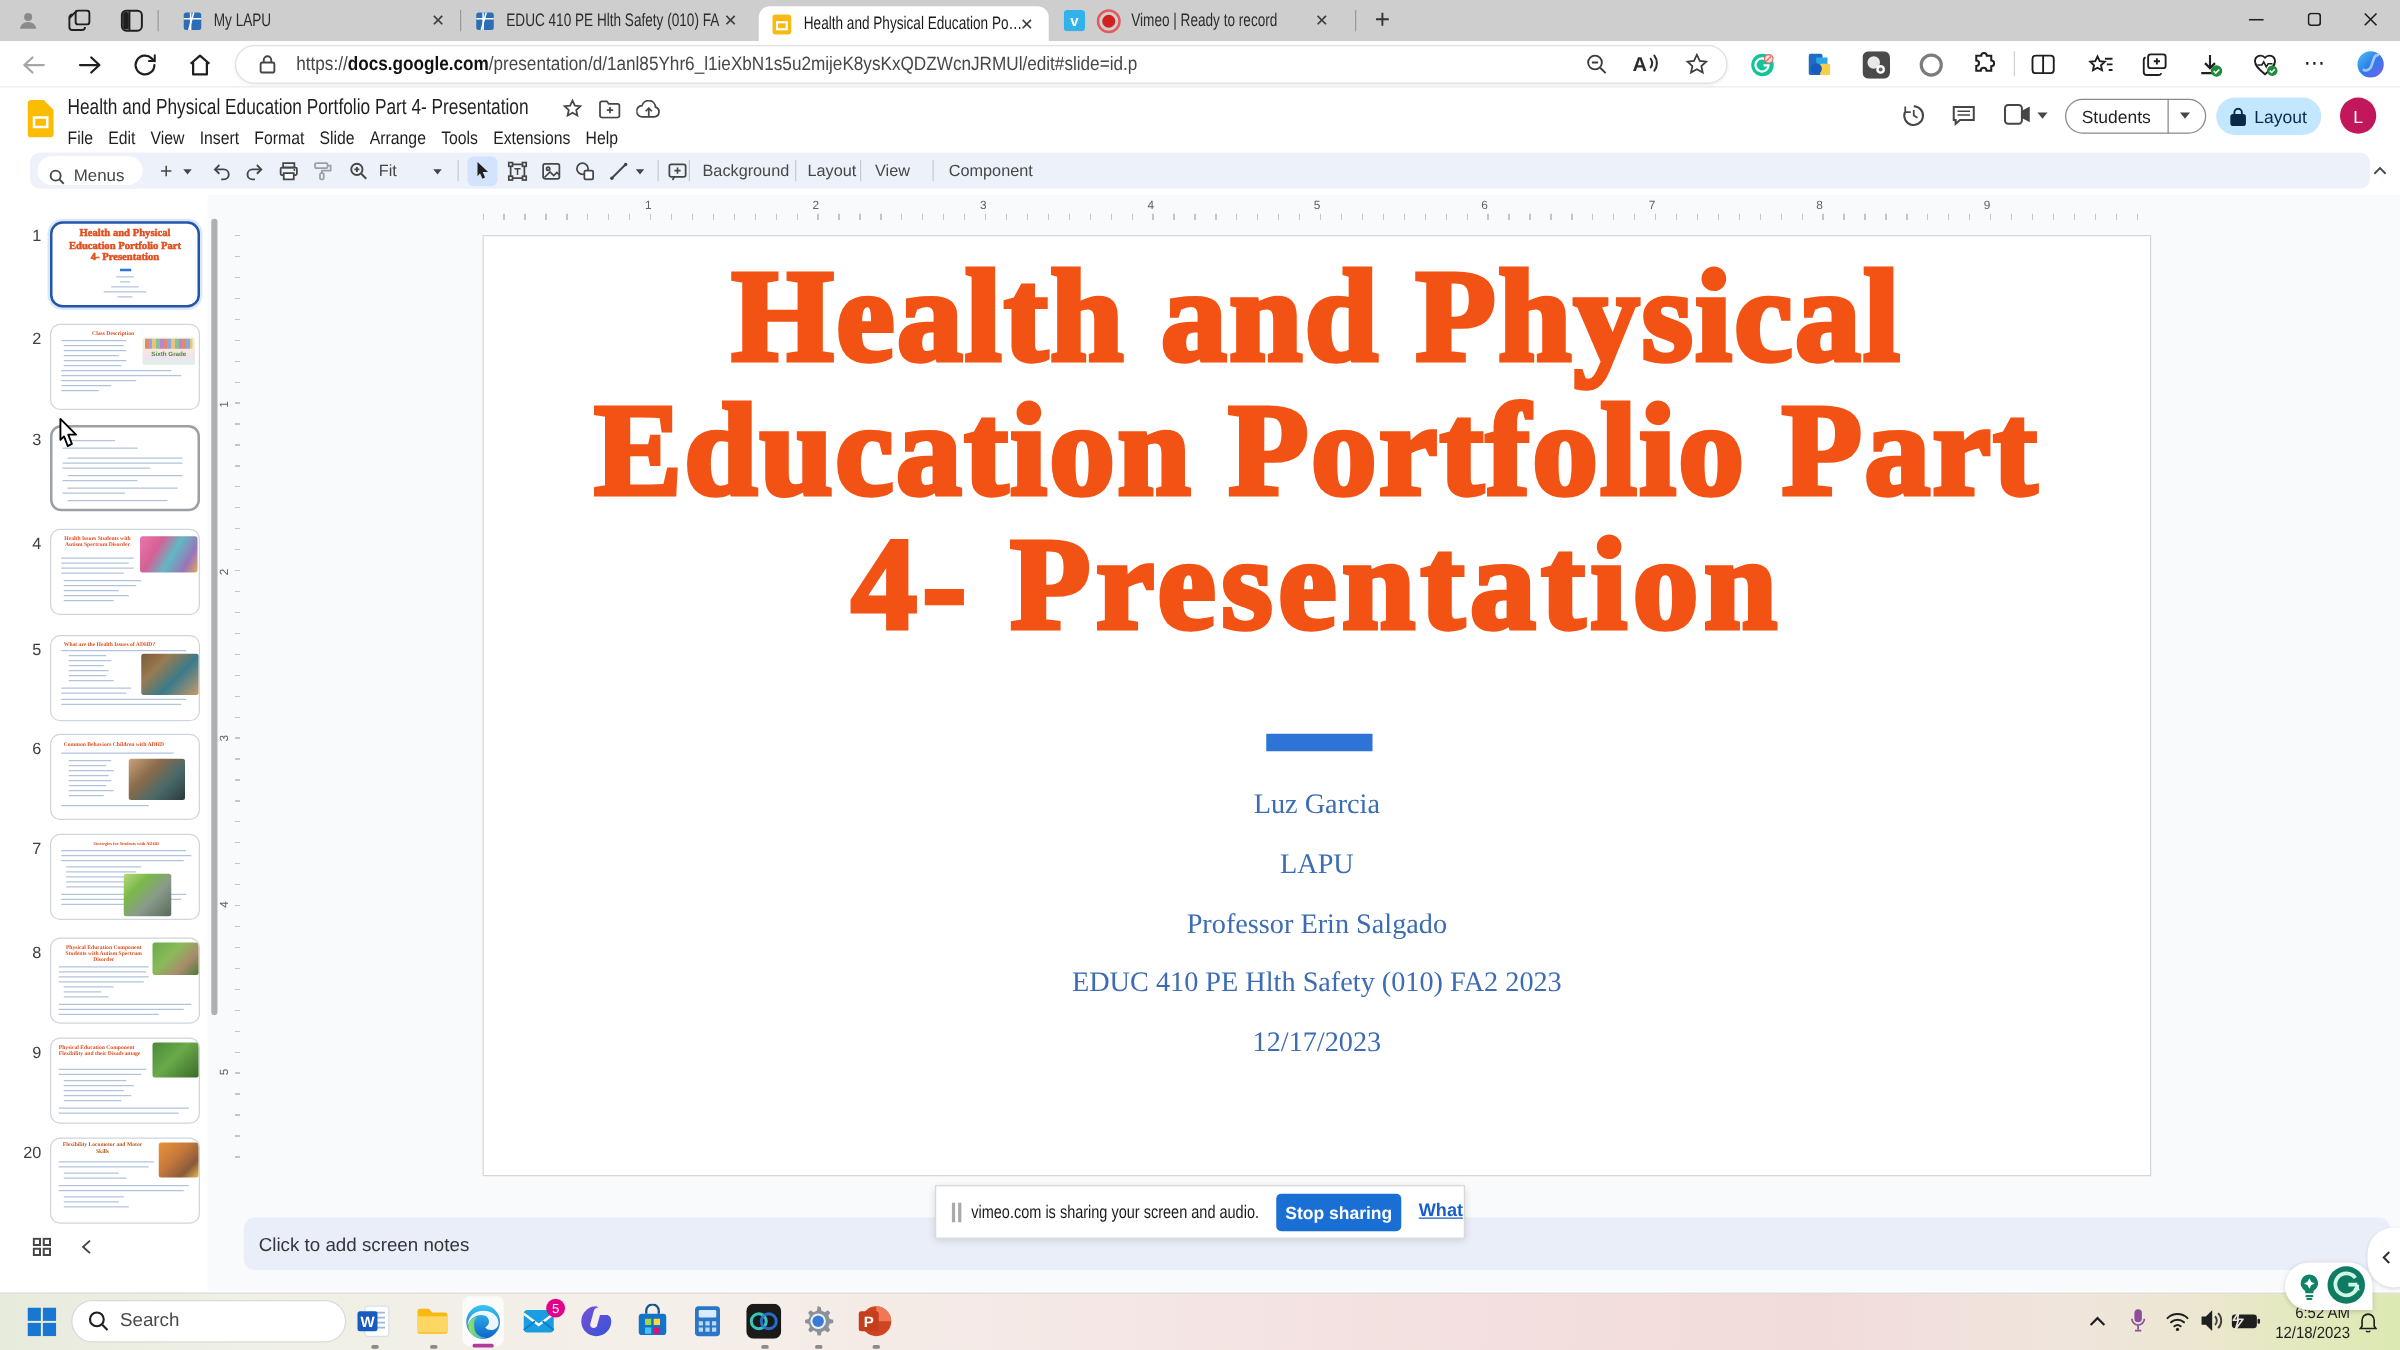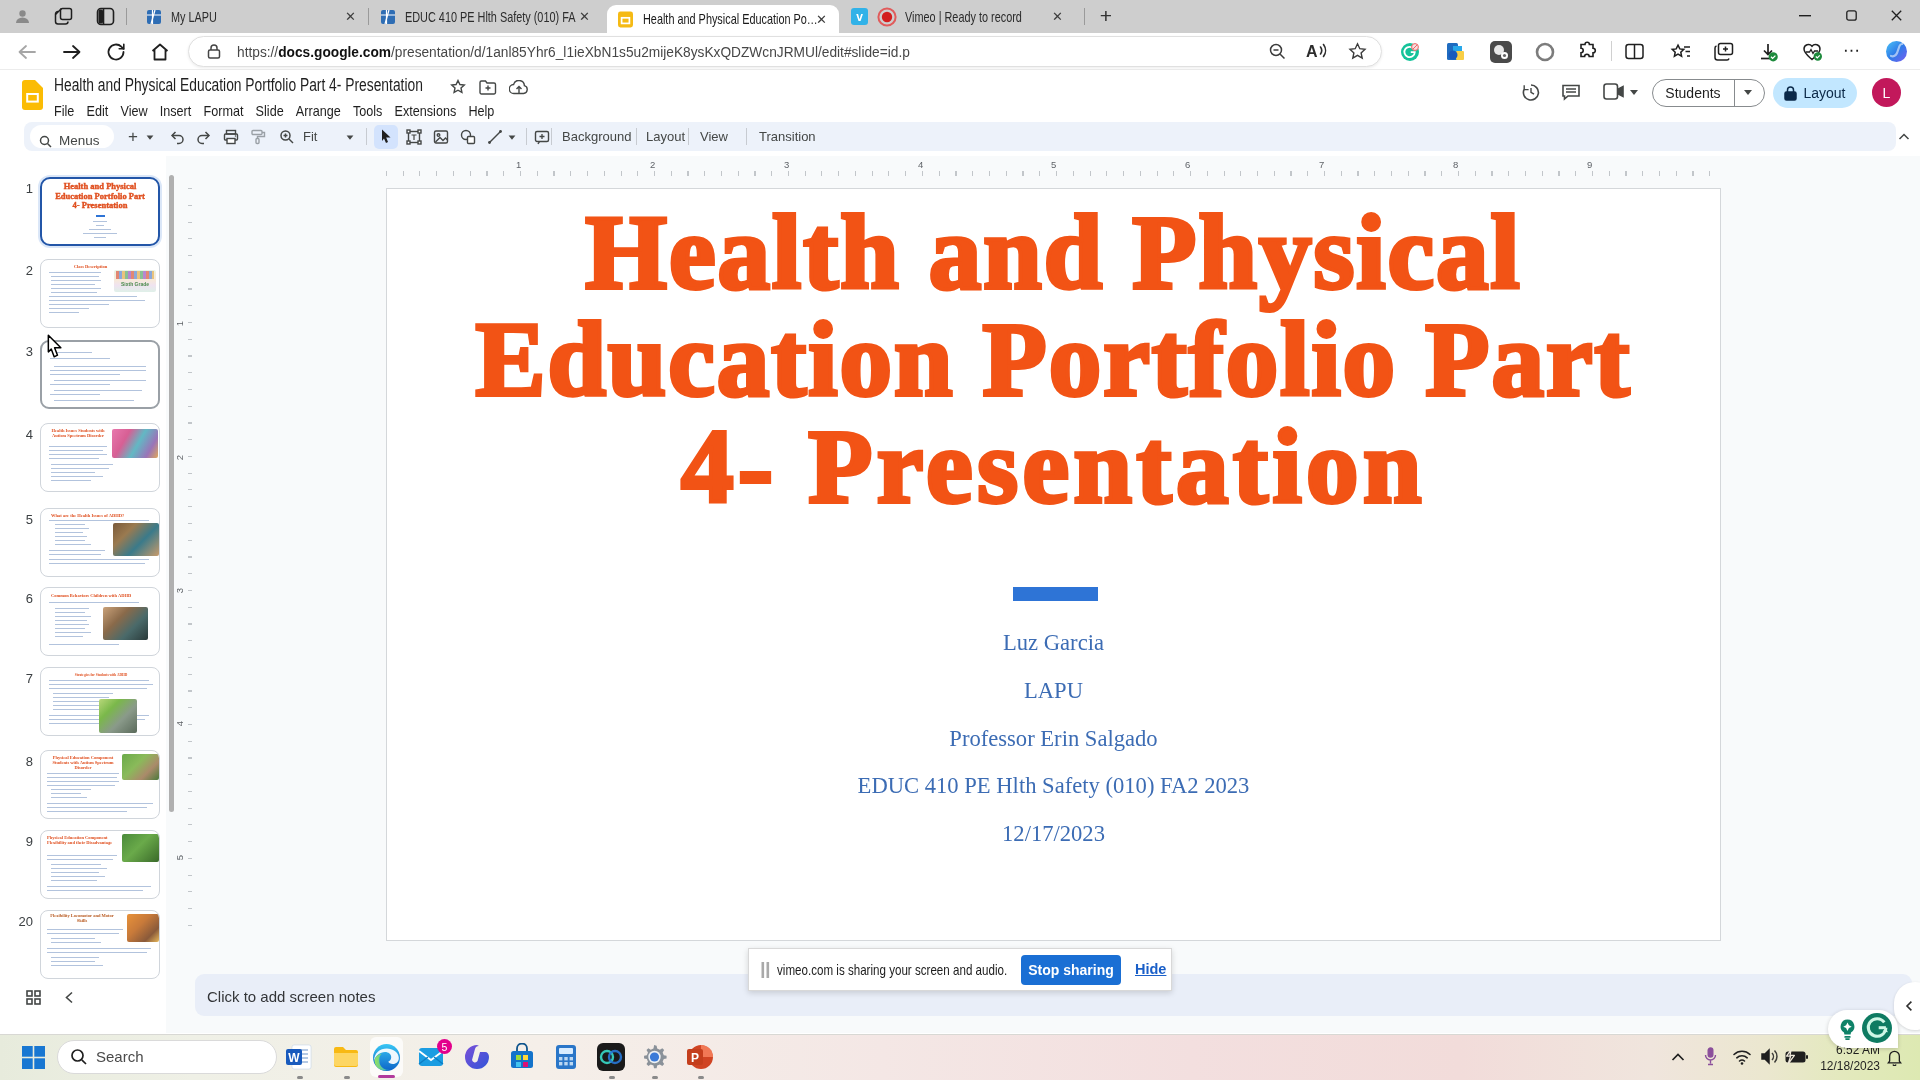--- a/index.html
+++ b/index.html
@@ -341,21 +341,21 @@
       <path d="M4 15 l1.5-2.5"></path>
       <path d="M8 5 v5 M5.5 7.5 h5" stroke-width="1.3"></path>
     </svg>
     <div class="tsep2 abs" style="left:527px"></div>
     <div class="tbtxt abs" style="left:538px;top:7px">Background</div>
     <div class="tsep2 abs" style="left:612px"></div>
     <div class="tbtxt abs" style="left:622px;top:7px">Layout</div>
     <div class="tsep2 abs" style="left:664px"></div>
     <div class="tbtxt abs" style="left:676px;top:7px">View</div>
     <div class="tsep2 abs" style="left:722px"></div>
-    <div class="tbtxt abs" style="left:735px;top:7px">Transition</div>
+    <div class="tbtxt abs" style="left:735px;top:7px">Component</div>
     <svg class="abs" style="left:1874px;top:9px" width="12" height="12" viewBox="0 0 12 12" fill="none" stroke="#444746" stroke-width="1.5">
       <path d="M1.5 8 L6 3.5 10.5 8"></path>
     </svg>
   </div>
   <div id="content" class="abs">
     <div id="filmstrip" class="abs">
       <div class="tnum" style="top:25px">1</div>
       <div class="thumb sel" style="top:21px">
         <div style="position:absolute;left:4px;top:3px;width:108px;text-align:center;font-family:'Liberation Serif',serif;font-weight:bold;font-size:8.5px;line-height:9.5px;color:#e05020;-webkit-text-stroke:.4px #e05020">Health and Physical<br>Education Portfolio Part<br>4- Presentation</div>
         <div style="position:absolute;left:54px;top:36px;width:9px;height:2px;background:#2e74d6"></div>
@@ -549,21 +549,21 @@
     </svg>
   </div>
 
   <div class="abs" style="left:748px;top:948px;width:424px;height:43px;background:#fff;border:1px solid #d8d8d8;box-shadow:0 2px 6px rgba(0,0,0,.15)">
     <svg class="abs" style="left:12px;top:13px" width="9" height="16" viewBox="0 0 9 16">
       <rect x="0.5" width="2.6" height="16" fill="#a9a9a9"></rect>
       <rect x="5.5" width="2.6" height="16" fill="#a9a9a9"></rect>
     </svg>
     <span class="abs" style="left:28px;top:13px;font-size:14.5px;color:#1c1c1c;white-space:nowrap;transform:scaleX(.8);transform-origin:0 0">vimeo.com is sharing your screen and audio.</span>
     <div class="abs" style="left:272px;top:6px;width:100px;height:30px;background:#1a6fd4;border-radius:4px;display:flex;align-items:center;justify-content:center;color:#fff;font-size:14px;font-weight:bold">Stop sharing</div>
-    <span class="abs" style="left:386px;top:12px;font-size:14.5px;color:#1a5fc8;font-weight:bold;text-decoration:underline">Hide</span>
+    <span class="abs" style="left:386px;top:12px;font-size:14.5px;color:#1a5fc8;font-weight:bold;text-decoration:underline">What</span>
   </div>
 
   <div class="abs" style="left:1828px;top:1010px;width:70px;height:38px;background:#fff;border-radius:19px 19px 0 19px;box-shadow:0 1px 4px rgba(0,0,0,.18);z-index:60"></div>
   <svg class="abs" style="left:1839px;top:1019px;z-index:61" width="17" height="21" viewBox="0 0 17 21">
     <path d="M8.5 0.5 a7 7 0 0 1 3.5 13 l-.4 2 h-6.2 l-.4-2 a7 7 0 0 1 3.5-13 z" fill="#0f8268"></path>
     <path d="M8.5 3.5 l1.4 2.8 2.8 1.4 -2.8 1.4 -1.4 2.8 -1.4-2.8 -2.8-1.4 2.8-1.4 z" fill="#fff"></path>
     <rect x="5.3" y="17" width="6.4" height="1.8" rx="0.9" fill="#0f8268"></rect>
     <rect x="6.1" y="19.3" width="4.8" height="1.6" rx="0.8" fill="#0f8268"></rect>
   </svg>
   <div class="abs" style="left:1862px;top:1013px;width:30px;height:30px;border-radius:50%;background:#0e7b62;z-index:61"></div>

